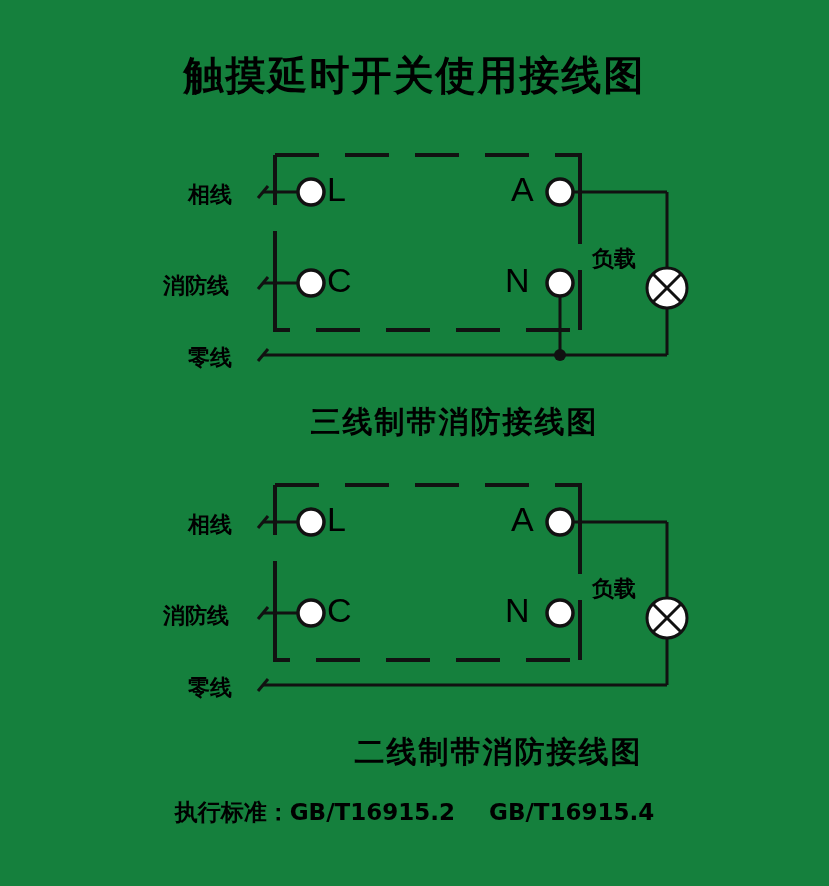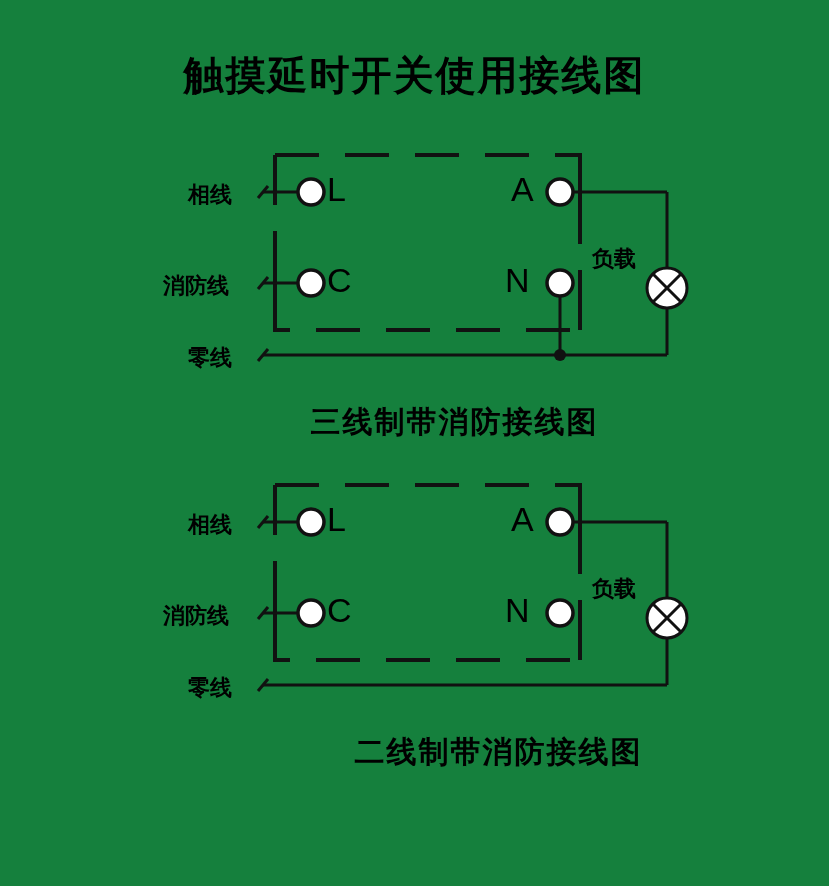--- a/index.html
+++ b/index.html
@@ -199,14 +199,17 @@
     <div class="lbl" style="left:592px; top:104px;">负载</div>
 
     <div class="term" style="left:327px; top:30px;">L</div>
     <div class="term" style="left:327px; top:121px;">C</div>
     <div class="term" style="left:511px; top:30px;">A</div>
     <div class="term" style="left:505px; top:121px;">N</div>
   </div>
 
   <div class="caption" style="top:732px;padding-left:44px;">二线制带消防接线图</div>
 
+  <div class="footer" style="top:797px;">
+    <span>执行标准：</span><span>GB/T16915.2</span><span class="gap"></span><span>GB/T16915.4</span>
+  </div>
 
 </div>
 
 </body></html>

